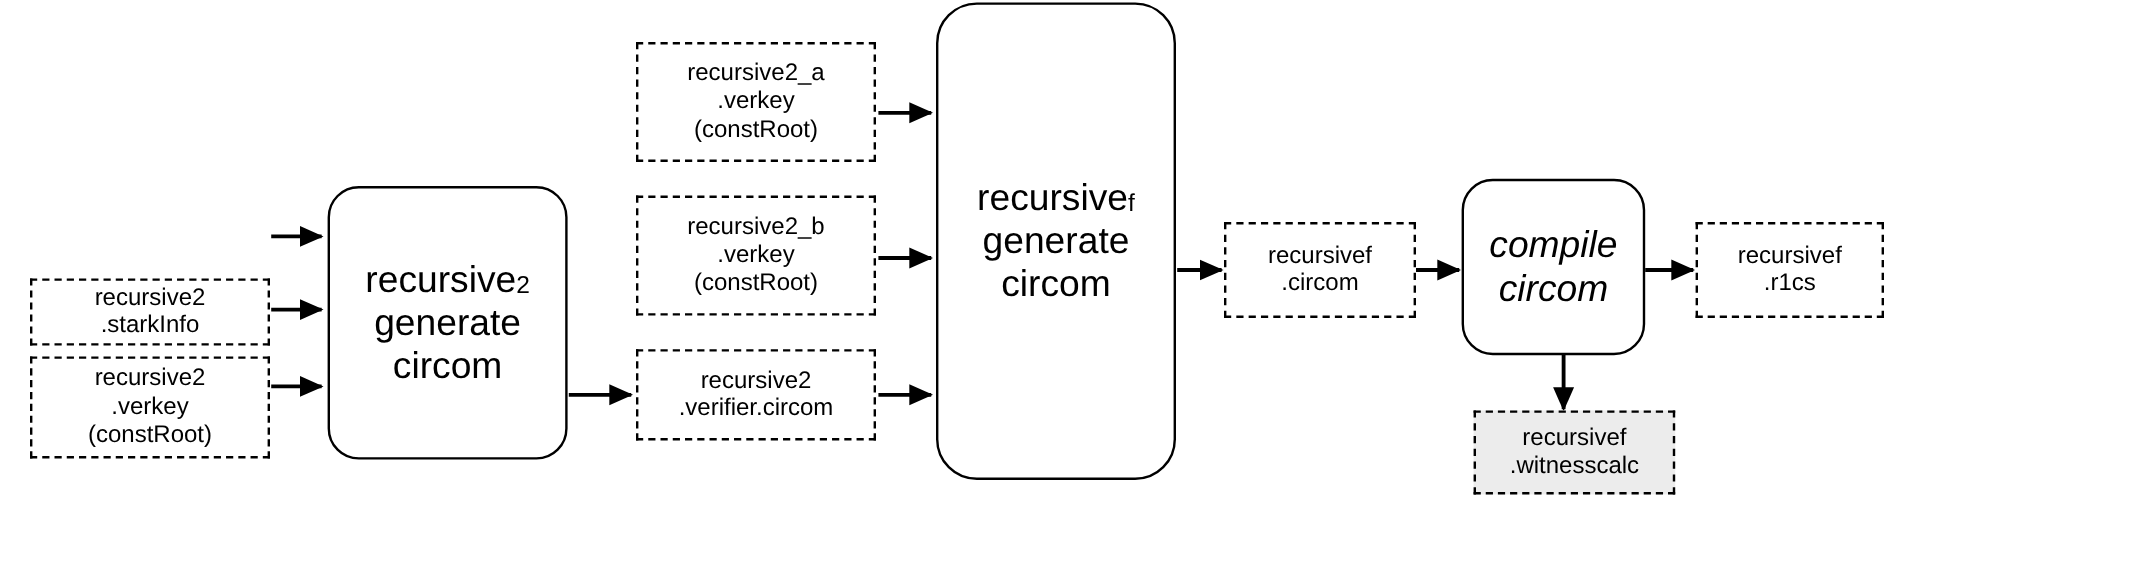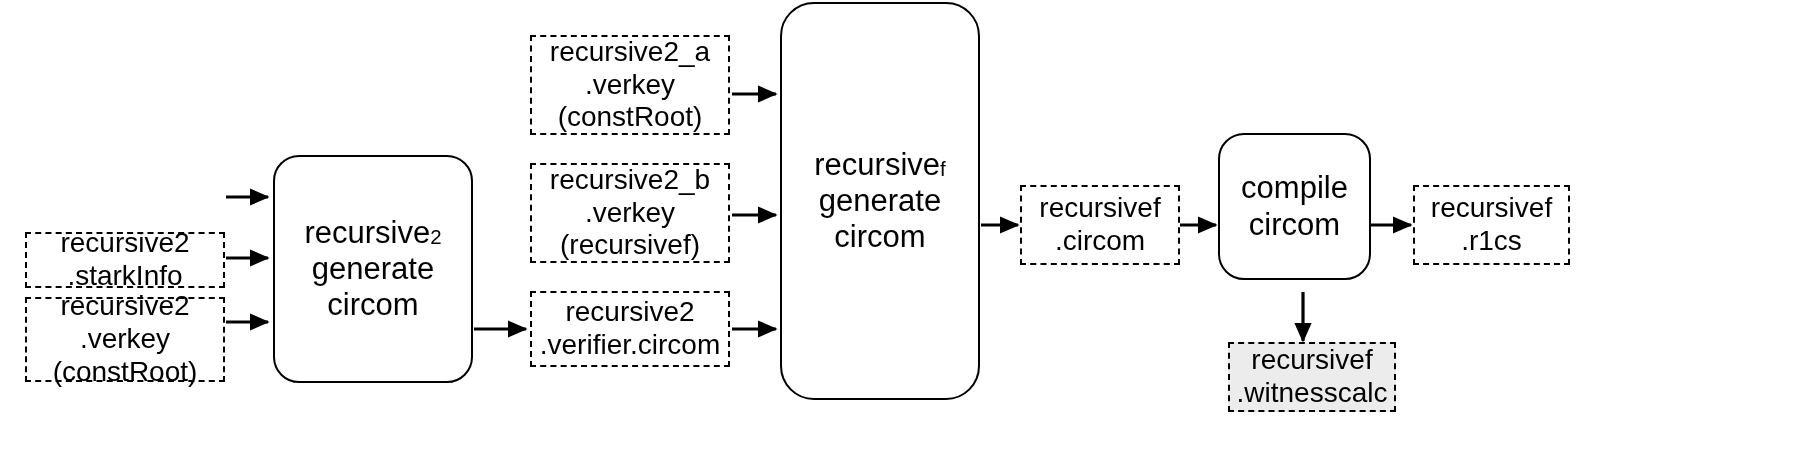--- a/index.html
+++ b/index.html
@@ -24,21 +24,21 @@
     align-items: center;
     justify-content: center;
     text-align: center;
     color: #000000;
     line-height: 1.17;
     white-space: pre-line;
   }
   .file-node {
     border: 2.5px dashed #000000;
     background: transparent;
-    font-size: 28px;
+    font-size: 20px;
   }
   .file-node.filled {
     background: #ececec;
   }
   .proc-node {
     border: 2.5px solid #000000;
     border-radius: 26px;
     background: #ffffff;
     font-size: 31px;
   }
@@ -119,40 +119,40 @@
 
   <div class="node file-node" style="left:530px; top:35px; width:200px; height:100px;">
     <span class="nlabel">recursive2_a
 .verkey
 (constRoot)</span>
   </div>
 
   <div class="node file-node" style="left:530px; top:163px; width:200px; height:100px;">
     <span class="nlabel">recursive2_b
 .verkey
-(recursivef)</span>
+(constRoot)</span>
   </div>
 
   <div class="node file-node" style="left:530px; top:291px; width:200px; height:76px;">
     <span class="nlabel">recursive2
 .verifier.circom</span>
   </div>
 
   <div class="node proc-node big" style="left:780px; top:2px; width:200px; height:398px;">
     <span class="nlabel"><span>recursive</span><span class="sub">f</span><span>
 generate
 circom</span></span>
   </div>
 
   <div class="node file-node" style="left:1020px; top:185px; width:160px; height:80px;">
     <span class="nlabel">recursivef
 .circom</span>
   </div>
 
-  <div class="node proc-node" style="left:1218px; top:133px; width:153px; height:147px;">
+  <div class="node proc-node" style="left:1218px; top:149px; width:153px; height:147px;font-style:italic;">
     <span class="nlabel">compile
 circom</span>
   </div>
 
   <div class="node file-node" style="left:1413px; top:185px; width:157px; height:80px;">
     <span class="nlabel">recursivef
 .r1cs</span>
   </div>
 
   <div class="node file-node filled" style="left:1228px; top:342px; width:168px; height:70px;">

